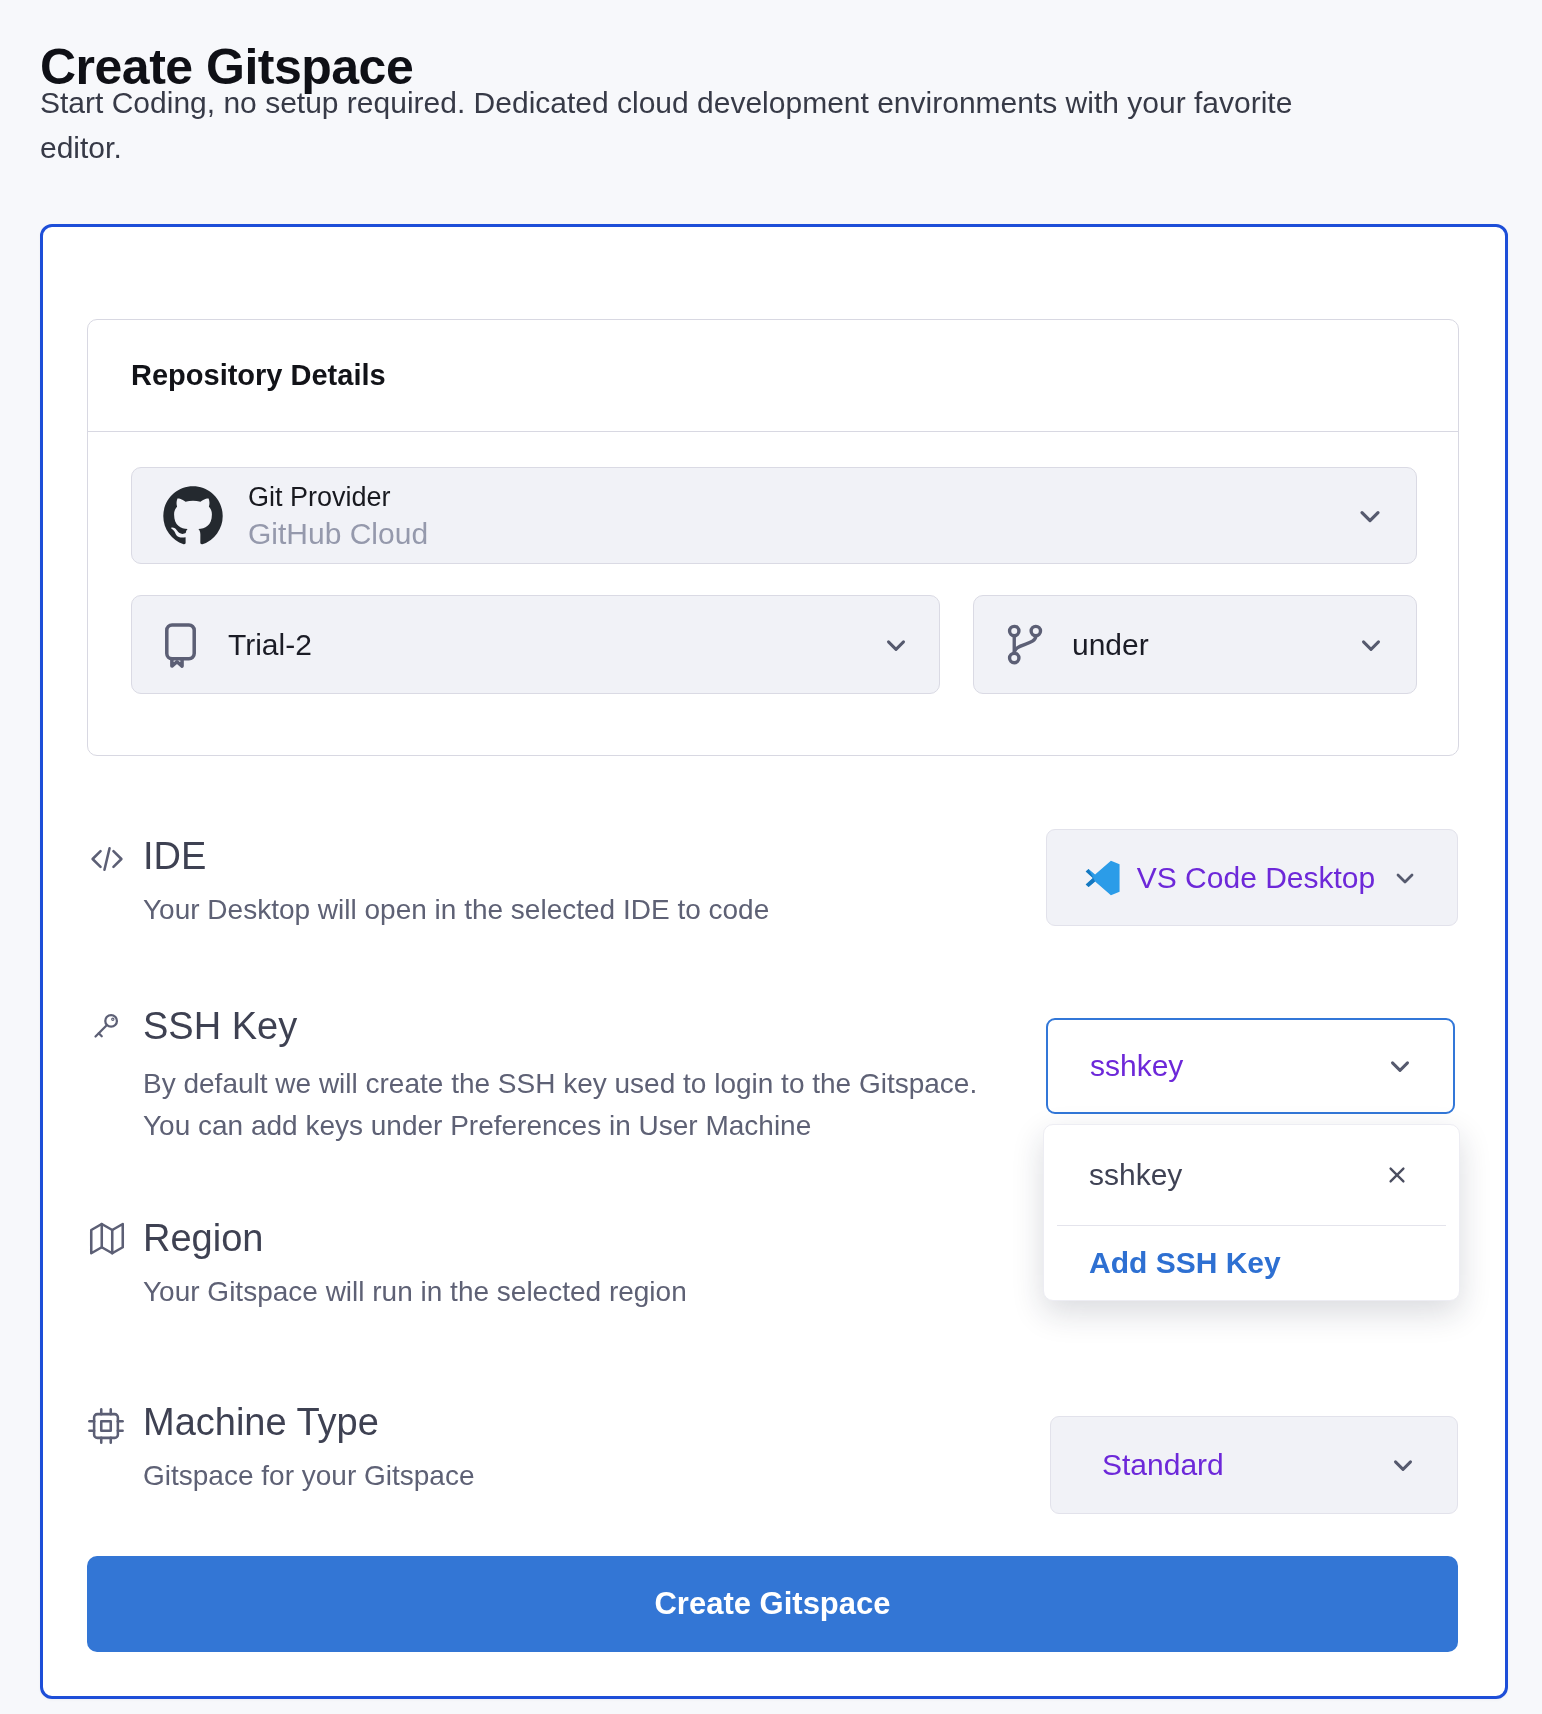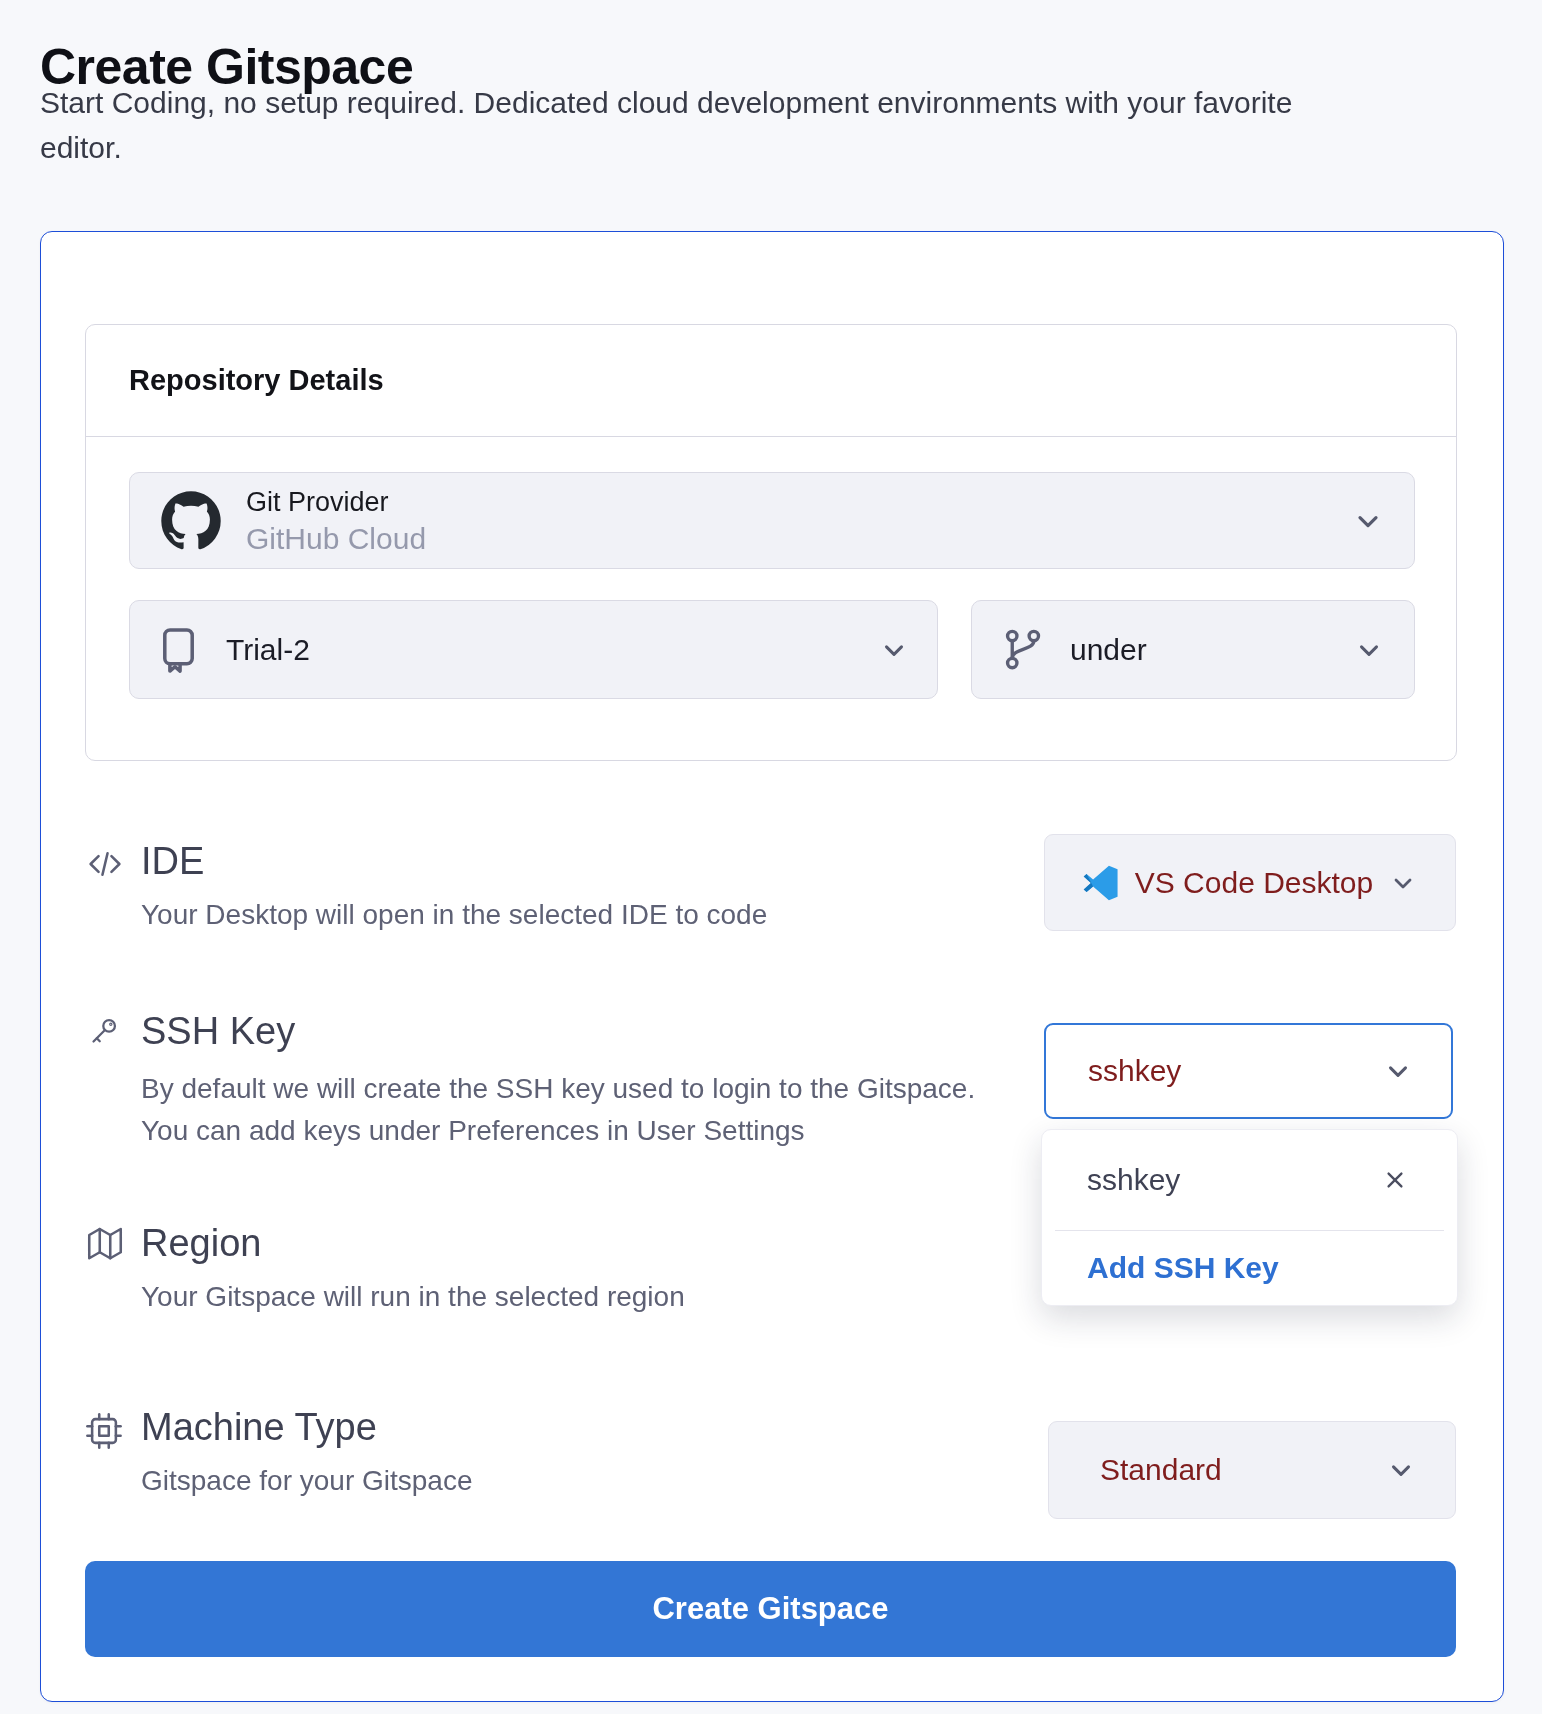--- a/index.html
+++ b/index.html
@@ -13,22 +13,22 @@
   .abs{position:absolute;}
   
   .page-title{
     left:40px;top:4px;font-size:50px;font-weight:700;color:#0f1016;letter-spacing:-.5px;
   }
   .page-subtitle{
     left:40px;top:80px;font-size:30px;color:#373a47;line-height:45px;
   }
   
   .outer-card{
-    left:40px;top:231px;width:1462px;height:1469px;background:#ffffff;
-    border:1px solid #1d4ed8;border-radius:12px;
+    left:40px;top:224px;width:1462px;height:1469px;background:#ffffff;
+    border:3px solid #1d4ed8;border-radius:12px;
     box-shadow:0 1px 3px rgba(20,20,40,.04);
     text-decoration:underline;
   }
   
   .repo-card{
     left:44px;top:92px;width:1372px;height:437px;background:#fff;
     border:1px solid #d8d8e2;border-radius:10px;box-sizing:border-box;
   }
   .repo-card-header{
     height:112px;border-bottom:1px solid #d8d8e2;display:flex;align-items:center;
@@ -49,21 +49,21 @@
   .gh-circle{width:62px;height:62px;flex:0 0 auto;}
   
   .section-icon{color:#5c5f75;}
   .section-heading{font-size:38px;font-weight:500;color:#3e4152;line-height:38px;}
   .section-desc{font-size:28px;color:#5e6175;line-height:42px;}
   
   .select{
     position:absolute;box-sizing:border-box;border-radius:9px;display:flex;align-items:center;
     background:#f1f2f7;border:1px solid #e2e2eb;
   }
-  .select-label{font-size:30px;color:#7f1d1d;}
+  .select-label{font-size:30px;color:#6d28d9;}
   .vscode-select{left:1003px;top:602px;width:412px;height:97px;justify-content:center;gap:16px;}
   .ssh-select{
     left:1003px;top:791px;width:409px;height:96px;background:#fff;
     border:2px solid #3277d8;padding:0 38px 0 42px;justify-content:space-between;
   }
   .machine-select{left:1007px;top:1189px;width:408px;height:98px;padding:0 39px 0 51px;justify-content:space-between;gap:36px;}
   
   .ssh-dropdown{
     left:1000px;top:897px;width:417px;height:177px;background:#fff;border:1px solid #ededf3;
     border-radius:10px;box-shadow:0 12px 32px rgba(25,28,55,.16);z-index:5;box-sizing:border-box;
@@ -163,21 +163,21 @@
 
   <svg class="abs section-icon" style="left:46px;top:782px" viewBox="0 0 24 24" width="34" height="34" fill="none" stroke="#5c5f75" stroke-width="1.6" stroke-linecap="round" stroke-linejoin="round">
     <circle cx="15.6" cy="8.4" r="4.1"></circle>
     <circle cx="16.8" cy="7.2" r="0.4"></circle>
     <path d="M12.5 11.5 4.6 19.4"></path>
     <path d="M6.9 17.1l2.1 2.1"></path>
   </svg>
   <div class="abs section-heading" style="left:100px;top:780px">SSH Key</div>
   <div class="abs section-desc" style="left:100px;top:836px">
       <div>By default we will create the SSH key used to login to the Gitspace.</div>
-      <div>You can add keys under Preferences in User Settings</div>
+      <div>You can add keys under Preferences in User Machine</div>
     </div>
 
   <div class="select ssh-select">
     <span class="select-label">sshkey</span>
     <svg viewBox="0 0 24 24" width="30" height="30" fill="none" stroke="#565a6e" stroke-width="2.4" stroke-linecap="round" stroke-linejoin="round">
         <polyline points="6 9.5 12 15.5 18 9.5"></polyline>
       </svg>
   </div>
 
   <div class="abs ssh-dropdown">

